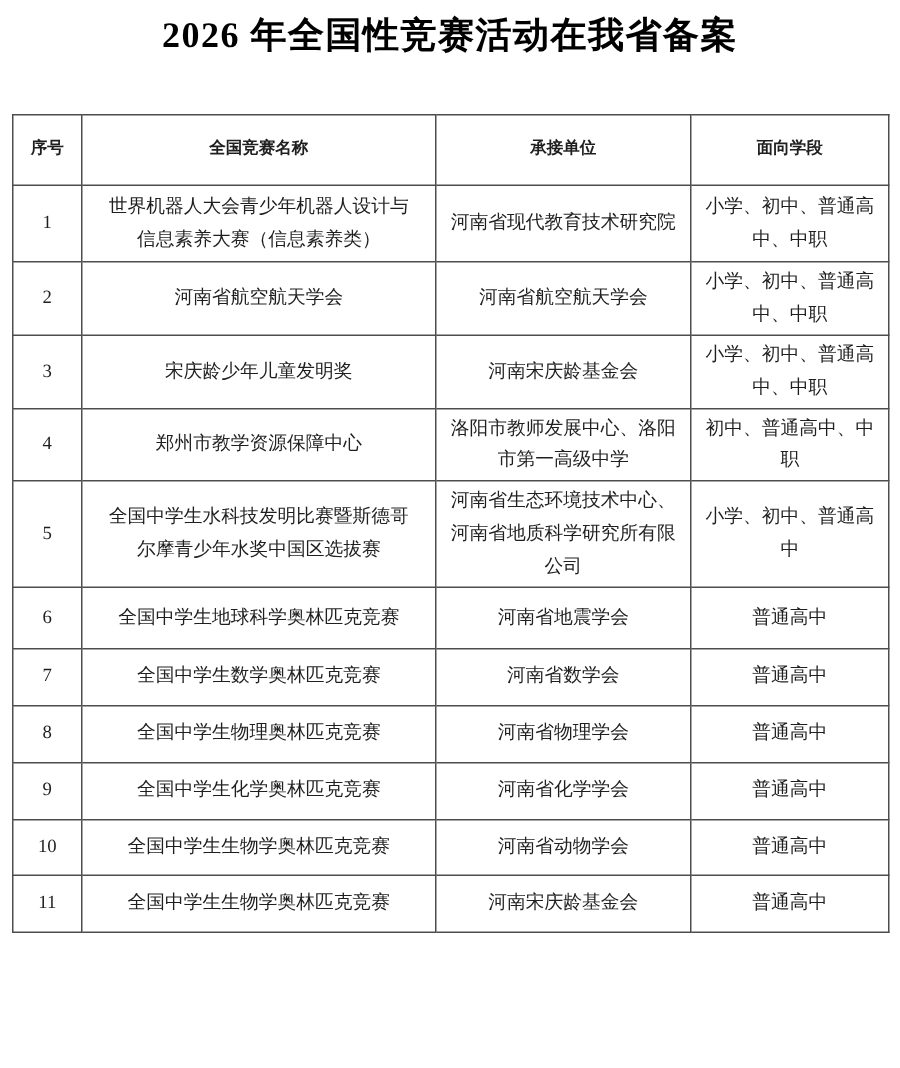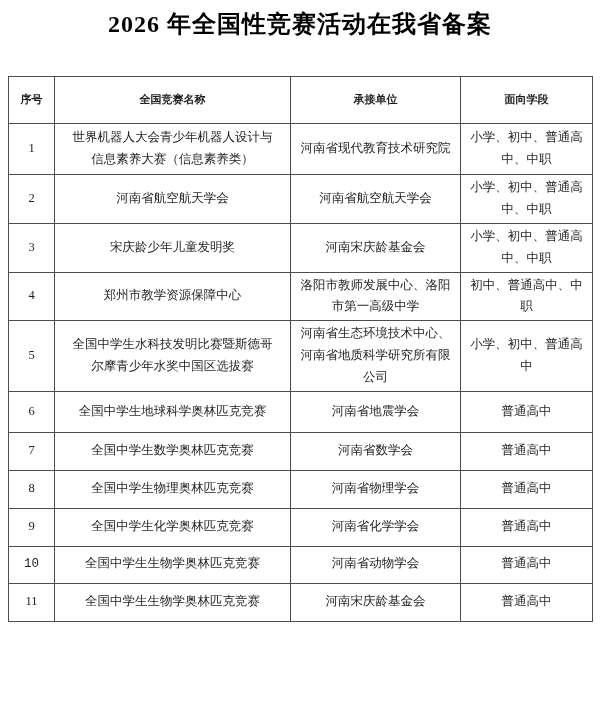--- a/index.html
+++ b/index.html
@@ -55,21 +55,21 @@
   
   .reg-table tbody tr:nth-child(1){height:51px;}
   .reg-table tbody tr:nth-child(2){height:48px;}
   .reg-table tbody tr:nth-child(3){height:48px;}
   .reg-table tbody tr:nth-child(4){height:48px;}
   .reg-table tbody tr:nth-child(5){height:68px;}
   .reg-table tbody tr:nth-child(6){height:41px;}
   .reg-table tbody tr:nth-child(7){height:38px;}
   .reg-table tbody tr:nth-child(8){height:38px;}
   .reg-table tbody tr:nth-child(9){height:38px;}
-  .reg-table tbody tr:nth-child(10){height:37px;font-family:Liberation Mono, monospace;}
+  .reg-table tbody tr:nth-child(10){height:37px;}
   .reg-table tbody tr:nth-child(11){height:38px;margin-top:40px;}
   .reg-table tbody tr:nth-child(12){height:51px;}
 </style>
 </head>
 <body>
 
 <div class="page">
 
   <div class="doc-title">
     <div>2026 年全国性竞赛活动在我省备案</div>

